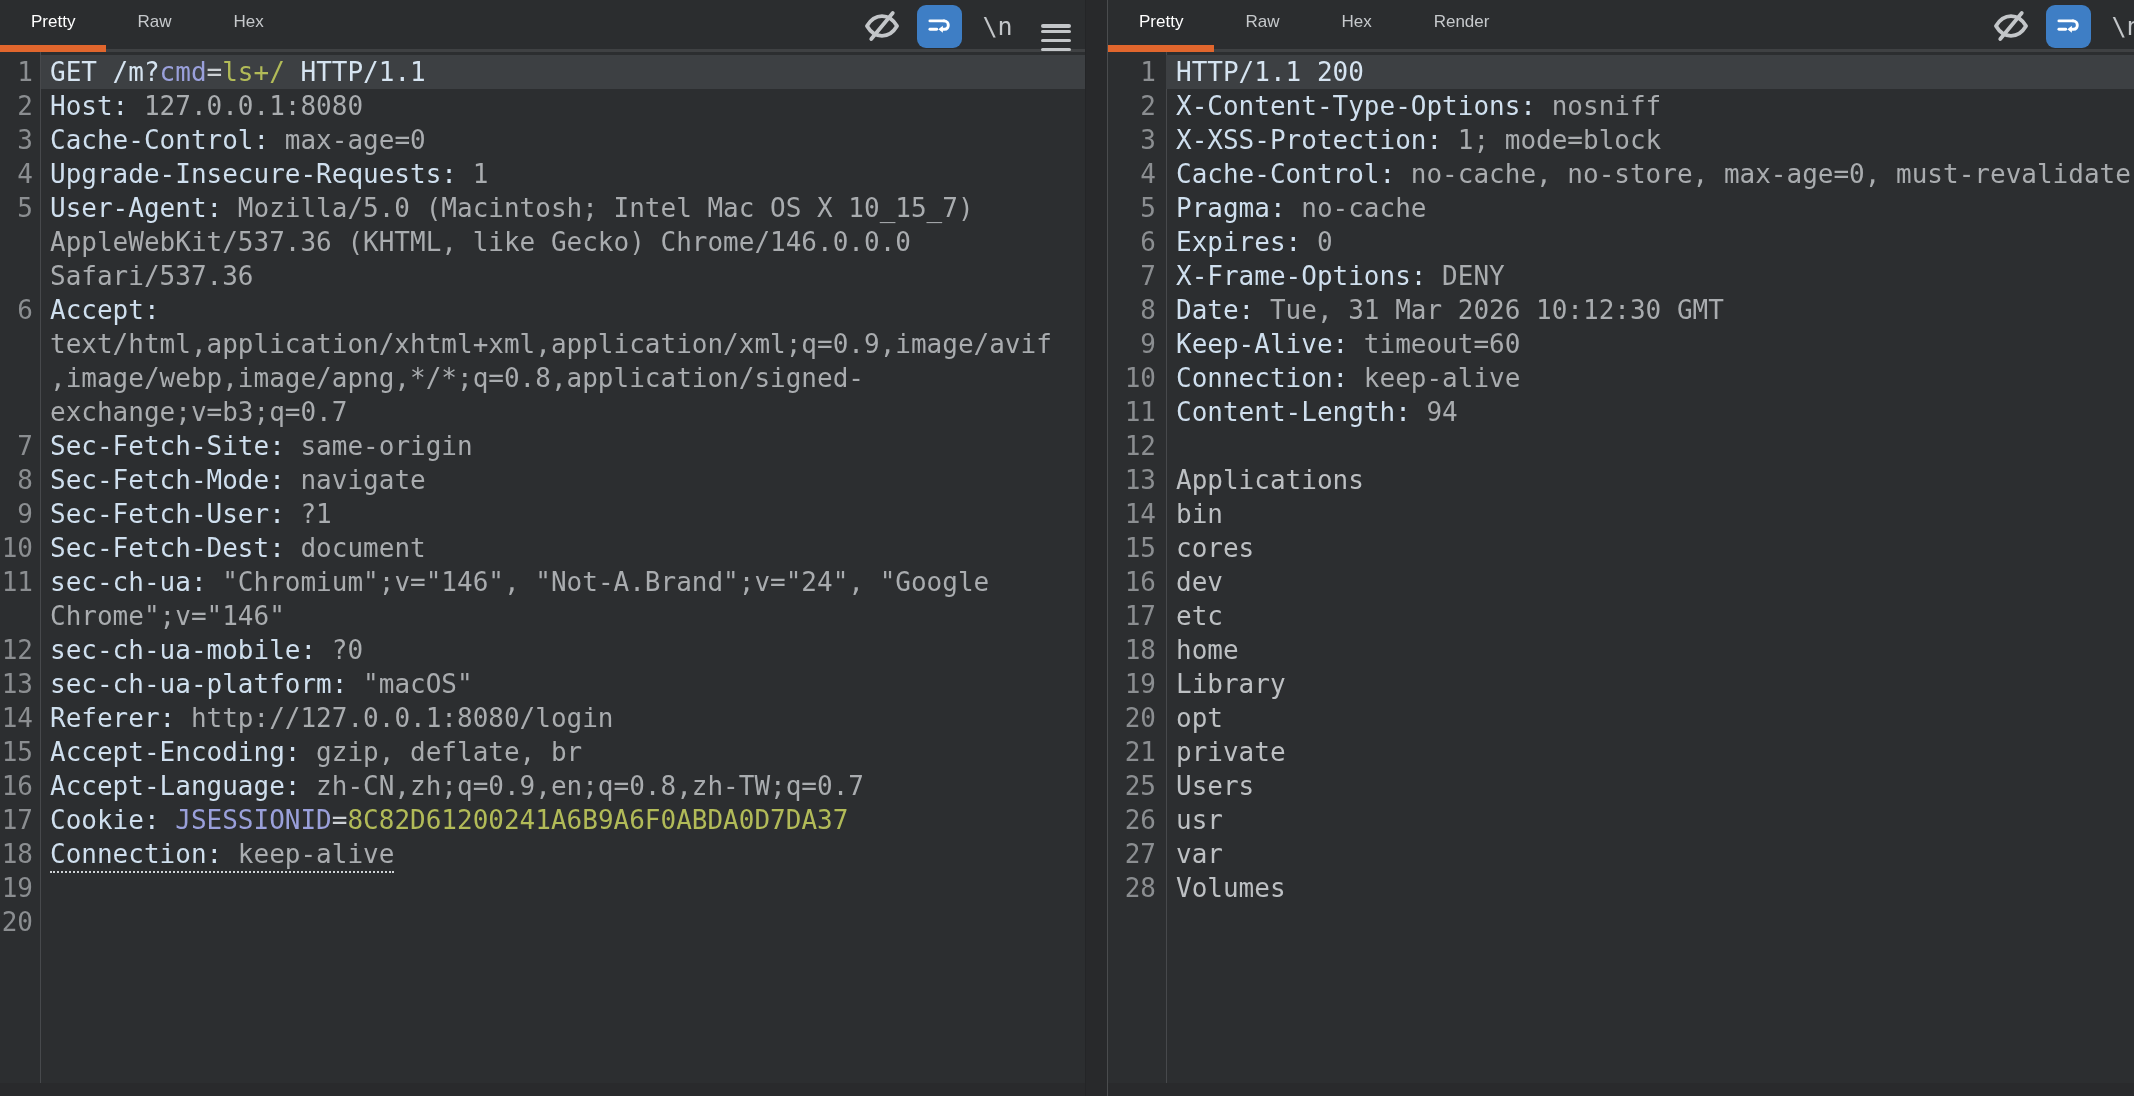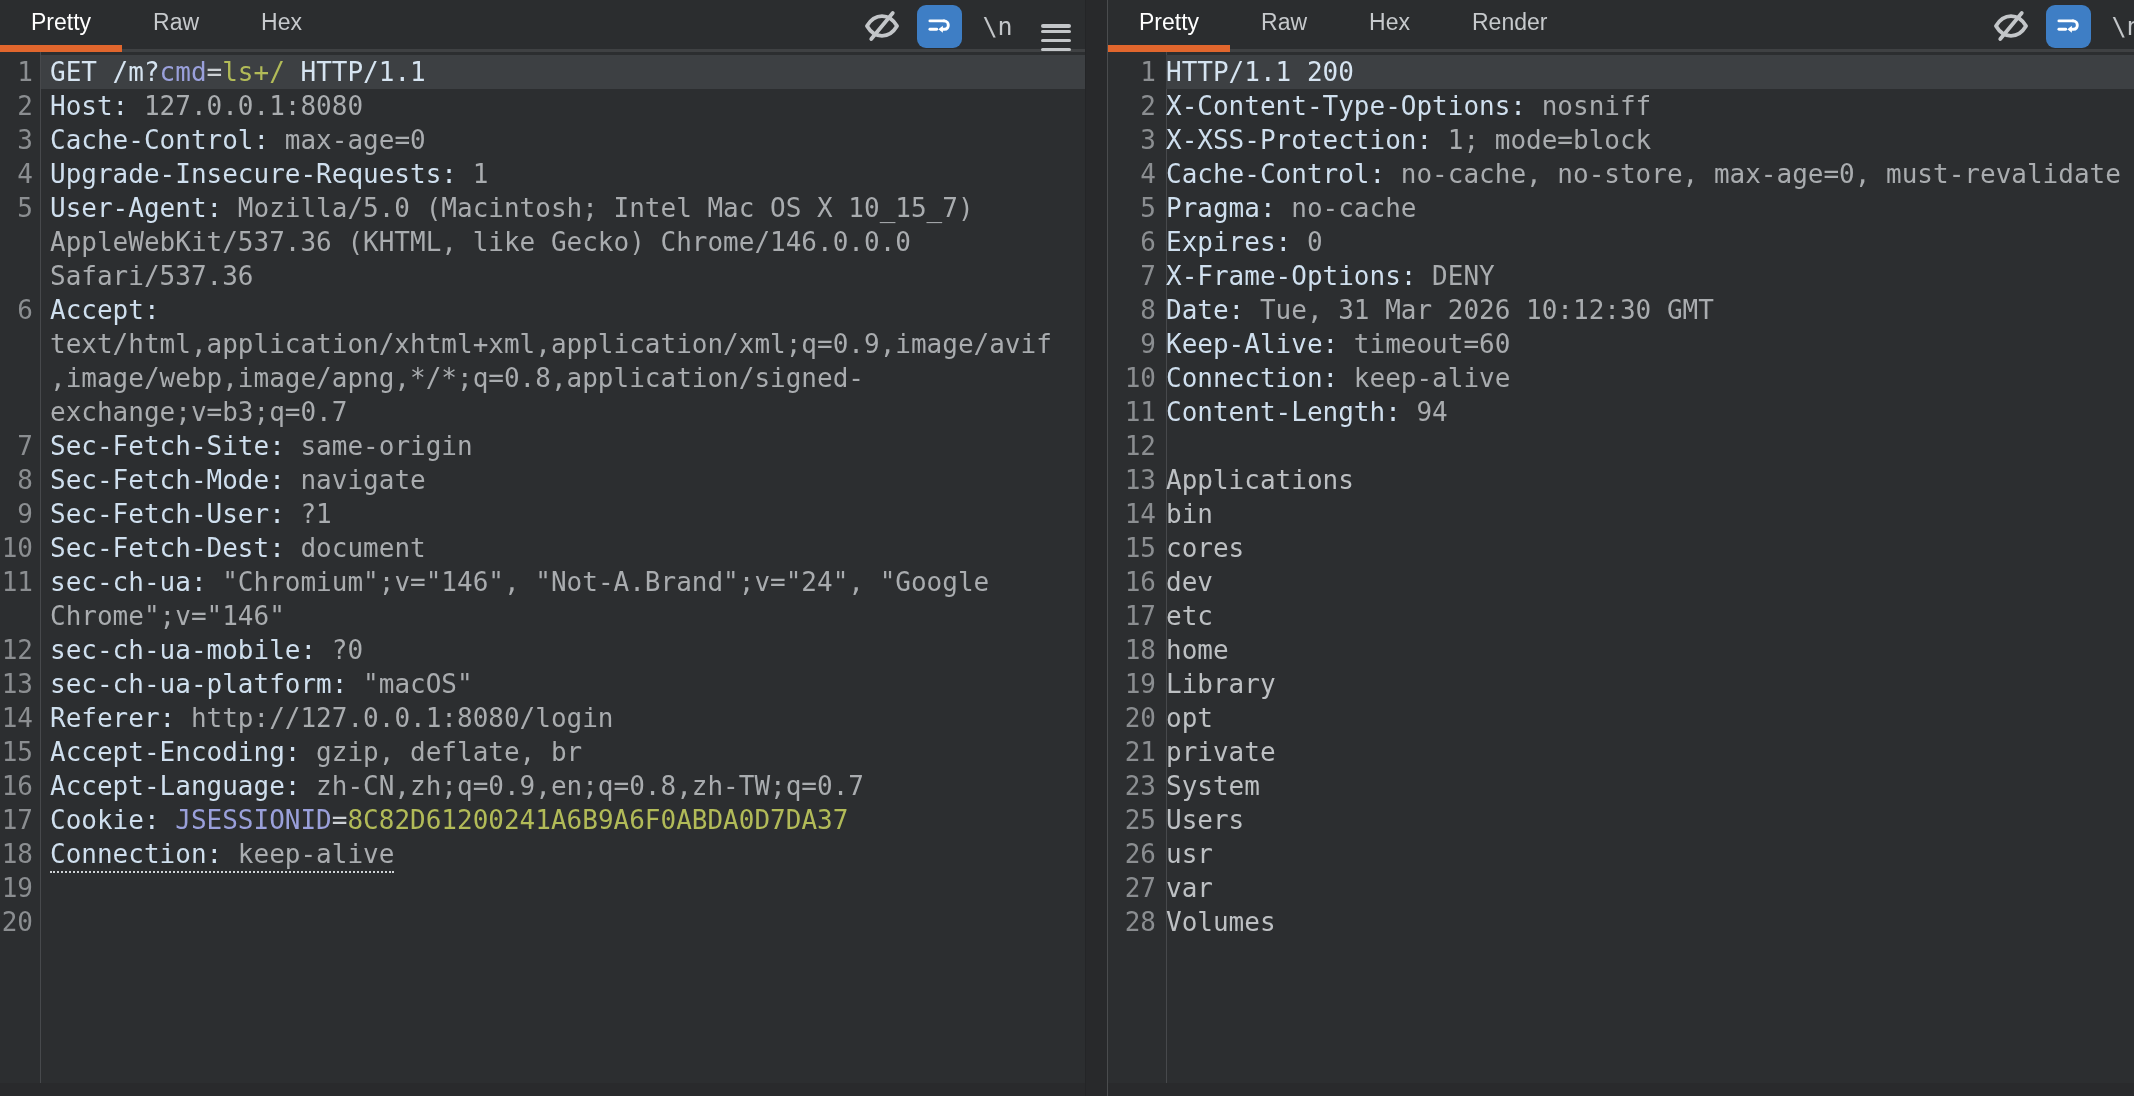--- a/index.html
+++ b/index.html
@@ -27,21 +27,21 @@
   .app{display:flex;width:2134px;height:1096px;}
   .panel{position:relative;background:var(--bg);overflow:hidden;}
   .panel-left{width:1085px;}
   .splitter{width:23px;background:var(--split);border-left:1px solid #242527;border-right:1px solid #4a4c4e;flex:none;}
   .panel-right{flex:1;}
 
   
   .tabbar{position:relative;height:52px;background:var(--tabbg);box-shadow:inset 0 -3px 0 var(--sep);}
   .tabs{display:flex;height:52px;}
   .tab{display:flex;align-items:center;justify-content:center;height:52px;padding:0 31px 8px 31px;
-       font-size:23px;color:#c6c9cc;cursor:default;}
+       font-size:17px;color:#c6c9cc;cursor:default;}
   .tab.active{color:#ffffff;box-shadow:inset 0 -7px 0 var(--orange);}
 
   .iconbar{position:absolute;top:0;height:52px;display:flex;align-items:center;gap:13px;}
   .panel-left  .iconbar{right:7px;}
   .panel-right .iconbar{left:880px;}
   .ibtn{display:flex;align-items:center;justify-content:center;width:45px;height:43px;border-radius:9px;flex:none;}
   .ibtn.blue{background:var(--blue);}
   .nl-label{font-family:"DejaVu Sans Mono",monospace;font-size:25px;color:var(--icon);}
 
   
@@ -50,21 +50,21 @@
   .gutterline{position:absolute;top:0;bottom:0;width:1px;background:var(--gline);}
   .panel-left  .gutterline{left:40px;}
   .panel-right .gutterline{left:58px;}
   .rows{position:absolute;top:3px;left:0;right:0;}
   .row{display:flex;min-height:34px;}
   .ln{flex:none;text-align:right;color:var(--num);}
   .panel-left  .ln{width:41px;padding-right:8px;}
   .panel-right .ln{width:58px;padding-right:10px;}
   .code{flex:1;min-width:0;}
   .panel-left  .code{padding:0 28px 0 9px;white-space:pre-wrap;overflow-wrap:break-word;word-break:break-word;}
-  .panel-right .code{white-space:pre;}
+  .panel-right .code{padding-left:10px;white-space:pre;}
   .row.hl .code{background:var(--hl);}
 
   .c-name{color:var(--c-name);margin-top:24px;}
   .c-val{color:var(--c-val);}
   .c-req{color:var(--c-req);}
   .c-pname{color:var(--c-pname);}
   .c-pval{color:var(--c-pval);}
   .c-eq{color:var(--c-eq);}
   .c-body{color:var(--c-body);}
   .dotted{border-bottom:2px dotted #cfd2d5;padding-bottom:2px;}
@@ -314,24 +314,20 @@
           </div>
           <div class="row">
             <div class="ln">20</div>
             <div class="code"><span class="c-body">opt</span></div>
           </div>
           <div class="row">
             <div class="ln">21</div>
             <div class="code"><span class="c-body">private</span></div>
           </div>
           <div class="row">
-            <div class="ln">23</div>
-            <div class="code"><span class="c-body">System</span></div>
-          </div>
-          <div class="row">
             <div class="ln">25</div>
             <div class="code"><span class="c-body">Users</span></div>
           </div>
           <div class="row">
             <div class="ln">26</div>
             <div class="code"><span class="c-body">usr</span></div>
           </div>
           <div class="row">
             <div class="ln">27</div>
             <div class="code"><span class="c-body">var</span></div>

